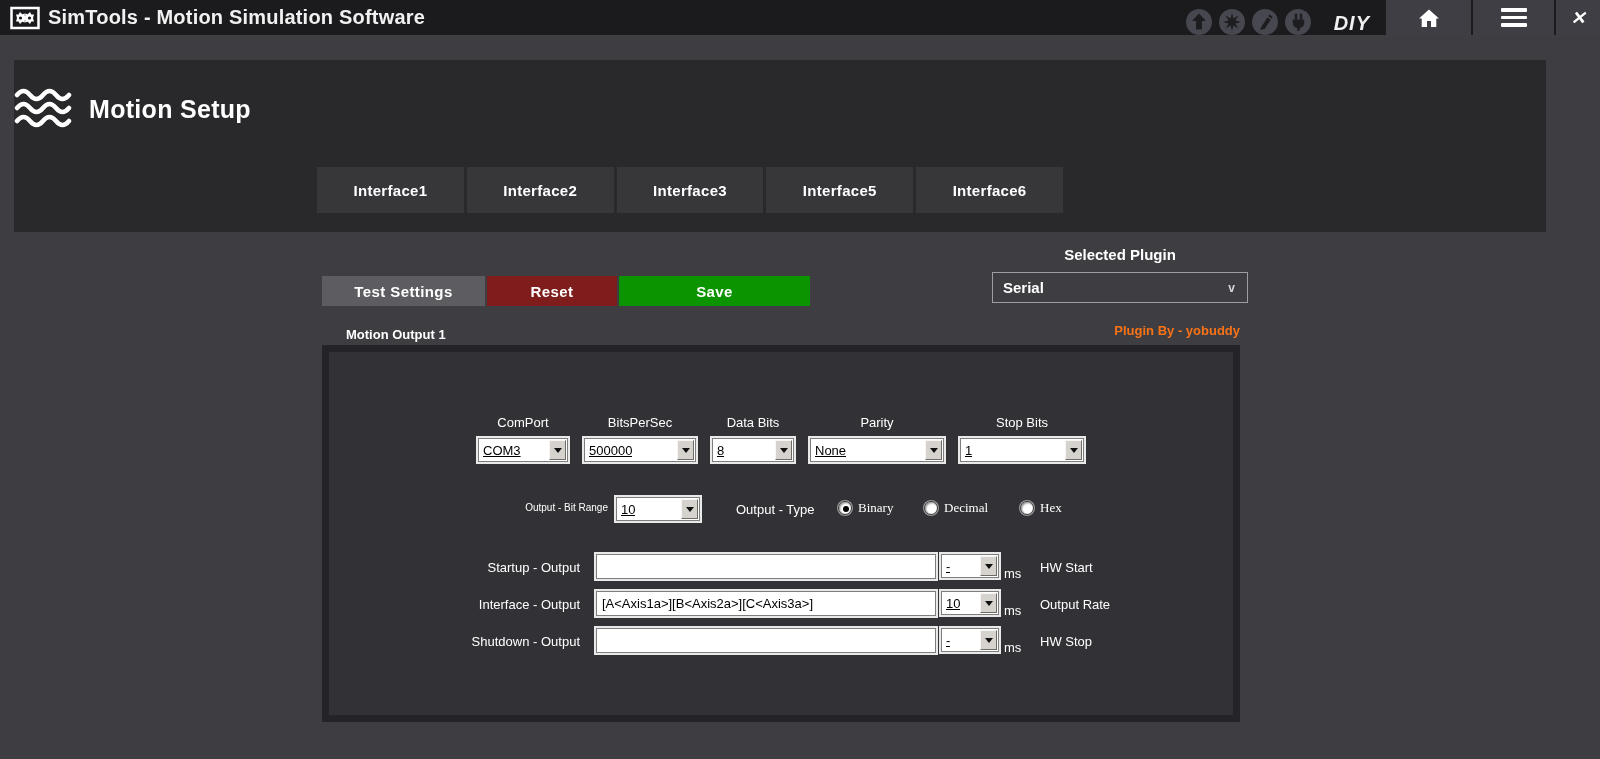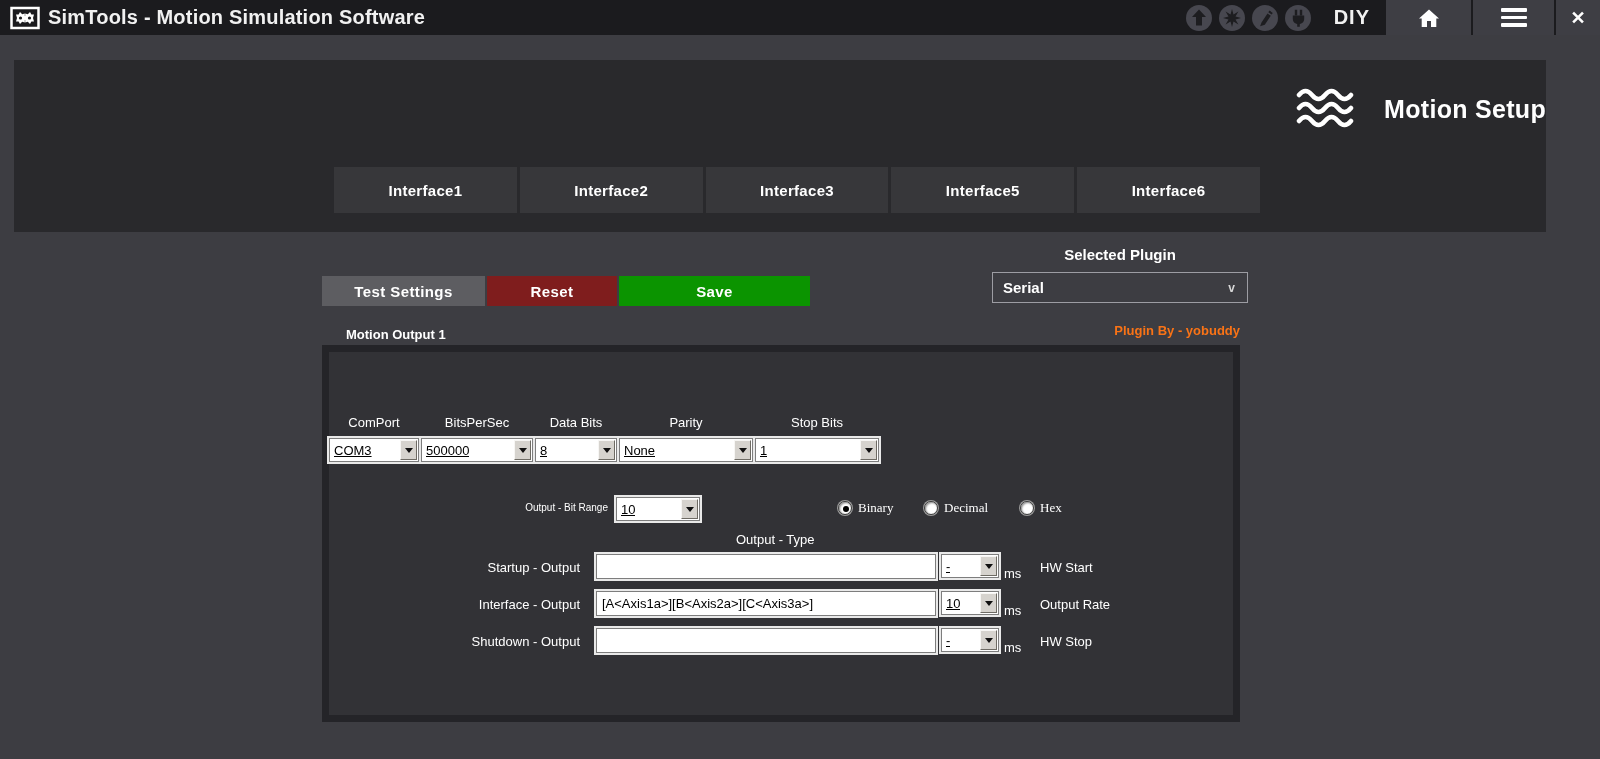--- a/index.html
+++ b/index.html
@@ -6,39 +6,39 @@
   html,body { width:1600px; height:759px; overflow:hidden; background:#3d3d42;
               font-family:"Liberation Sans", sans-serif; }
   .stage { position:relative; width:1600px; height:759px; background:#3d3d42; }
 
   
   .titlebar { position:absolute; left:0; top:0; width:1600px; height:35px;
               background:#1b1b1e; display:flex; align-items:center; }
   .logo { margin-left:10px; flex:0 0 auto; }
   .app-title { color:#f1f1f1; font-size:20px; font-weight:bold; margin-left:8px;
                letter-spacing:.2px; white-space:nowrap; }
-  .title-right { margin-left:auto; display:flex; align-items:center; height:35px; }
+  .title-right { margin-left:auto; display:flex; align-items:flex-end; height:35px;font-style:italic; }
   .circ-icon { width:26px; height:26px; margin-right:7px; cursor:pointer; }
   .diy { color:#f1f1f1; font-size:20px; font-weight:bold; margin:0 14px 0 16px;
          letter-spacing:1px; }
   .tb-btn { height:35px; background:#3e3e44; display:flex; align-items:center;
             justify-content:center; margin-left:2px; cursor:pointer; }
   .tb-home { width:85px; }
   .tb-menu { width:81px; flex-direction:column; gap:4px; }
   .tb-menu .bar { width:26px; height:3.5px; background:#fff; border-radius:1px; }
   .tb-close { width:44px; color:#fff; font-size:18px; font-weight:bold; }
 
   
   .band { position:absolute; left:14px; top:60px; width:1532px; height:172px;
           background:#29292c; }
   .ms-title { position:absolute; left:0; top:26px; width:100%; display:flex;
-              justify-content:flex-end; align-items:center; gap:30px; }
+              justify-content:flex-start; align-items:center; gap:17px; }
   .ms-title span { color:#fff; font-size:25px; font-weight:bold; letter-spacing:.3px; }
-  .tabs { position:absolute; left:303px; top:107px; width:926px; height:46px;
-          display:flex; gap:3px;margin-left:17px; }
+  .tabs { position:absolute; left:303px; top:107px; width:746px; height:46px;
+          display:flex; gap:3px; }
   .tab { flex:1; background:#37373a; color:#fff; font-size:15px; font-weight:bold;
          display:flex; align-items:center; justify-content:center; cursor:pointer;
          letter-spacing:.3px; }
 
   
   .btn { position:absolute; top:276px; height:30px; color:#fff; font-size:15px;
          font-weight:bold; display:flex; align-items:center; justify-content:center;
          cursor:pointer; letter-spacing:.4px; }
   .btn-test { left:322px; width:163px; background:#5d5d61; }
   .btn-reset { left:487px; width:130px; background:#7f1d1d; }
@@ -55,41 +55,41 @@
   .plugin-by { position:absolute; left:992px; top:323px; width:248px; text-align:right;
                color:#f97316; font-size:13px; font-weight:bold; }
   .mo-label { position:absolute; left:338px; top:327px; color:#fff; font-size:13px;
               font-weight:bold;padding-left:8px; }
 
   
   .panel { position:absolute; left:322px; top:345px; width:918px; height:377px;
            background:#323236; border:7px solid #242428; }
 
   .field-labels, .field-combos { position:absolute; left:0; width:904px;
-           display:flex; gap:2px; }
+           display:flex; justify-content:center; gap:16px; }
   .field-labels { top:63px; }
   .field-labels .fl { color:#fff; font-size:13px; text-align:center; }
   .field-combos { top:86px; }
 
   .wincombo { height:24px; background:#fff; border:1px solid #7d7d7d;
               outline:2px solid #e9e9e9; display:flex; align-items:center;
               cursor:pointer;text-decoration:underline; }
   .wincombo .cv { color:#000; font-size:13px; margin-left:4px; white-space:nowrap;
                   overflow:hidden; }
   .dd-btn { width:17px; height:20px; margin-left:auto; margin-right:1px; flex:0 0 auto;
             background:#d6d3ce; border:1px solid; border-color:#f7f6f4 #6e6b64 #6e6b64 #f7f6f4;
             display:flex; align-items:center; justify-content:center; cursor:pointer; }
   .dd-btn i { display:block; width:0; height:0; border:4px solid transparent;
               border-top:5px solid #101010; margin-top:5px; }
 
   .row2 { position:absolute; left:0; top:144px; width:904px; height:28px; }
   .row2 .br-label { position:absolute; left:63px; top:6px; width:216px; text-align:right;
                     color:#fff; font-size:10px; }
   .row2 .br-combo { position:absolute; left:287px; top:1px; width:84px; }
-  .row2 .ot-label { position:absolute; left:407px; top:6px; color:#fff; font-size:13px;margin-top:30px; }
+  .row2 .ot-label { position:absolute; left:407px; top:6px; color:#fff; font-size:13px; }
   .radio-item { position:absolute; top:4px; display:flex; align-items:center; gap:6px;
                 cursor:pointer; }
   .radio { width:14px; height:14px; border-radius:50%; background:#fff;
            border:1px solid #3a3a3a;
            box-shadow:inset 1px 1px 2px rgba(0,0,0,.45), 0 0 0 1px #9a9a9a;
            position:relative; flex:0 0 auto; }
   .radio.checked::after { content:""; position:absolute; left:3.5px; top:3.5px;
            width:6px; height:6px; border-radius:50%; background:#000; }
   .radio-item .rl { color:#fff; font-size:13px;font-family:Liberation Serif, serif; }
 

